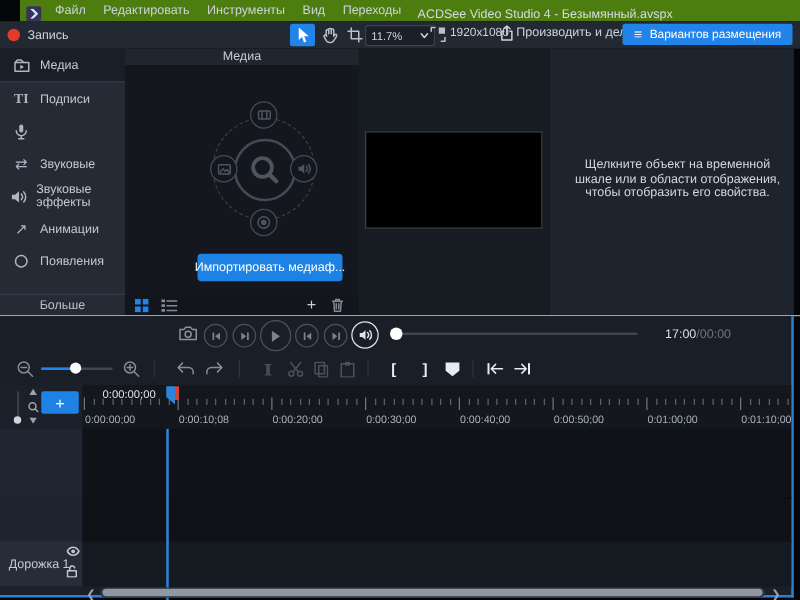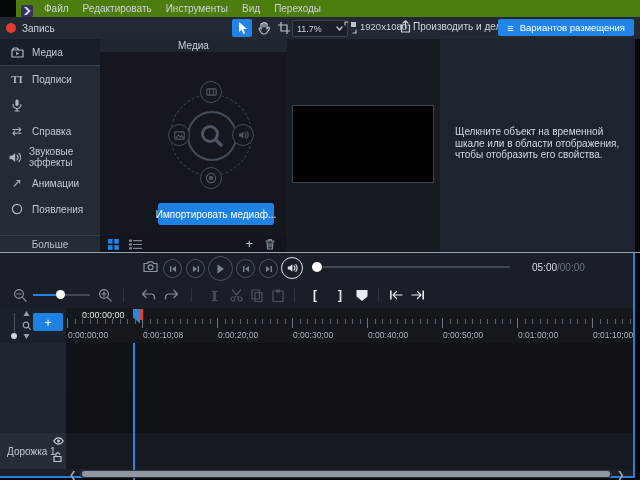--- a/index.html
+++ b/index.html
@@ -54,21 +54,21 @@
   #list-view{margin-left:10px;color:#828a94;}
   #add-media{margin-left:auto;color:#c6ccd4;font-size:13px;line-height:10px;}
   #trash{margin:0 12px 0 12px;color:#828a94;}
 
   
   #preview{left:287px;top:0;width:153px;height:213px;background:#171c22;}
   #video-frame{left:5px;top:66px;width:140px;height:76px;background:#000;border:1px solid #3a424b;}
 
   
   #properties{left:440px;top:0;width:195px;height:213px;background:#1e242d;}
-  #prop-hint{left:15px;top:87px;width:174px;color:#d2d8e0;line-height:11.5px;}
+  #prop-hint{left:15px;top:87px;width:174px;color:#d2d8e0;line-height:11.5px;text-align:center;}
 
   #hdivider{left:0;top:252px;width:640px;height:1px;background:#9aa4ae;}
 
   
   #tl{left:0;top:253px;width:633px;height:223px;background:#1a1f27;border-right:2px solid #2d7fd2;border-bottom:2px solid #2d7fd2;}
 
   
   #transport{left:0;top:0;width:633px;height:30px;}
   .cir{border:1px solid #4b535e;border-radius:50%;display:flex;align-items:center;justify-content:center;color:#7a828c;}
   #cam-btn{left:143px;top:7px;color:#8a929c;}
@@ -138,20 +138,21 @@
     <div id="logo">
       <svg width="8" height="8" viewBox="0 0 8 8">
           <path class="fl" d="M1 0 L5 4 L1 8 L3.6 8 L7.6 4 L3.6 0 Z"></path>
         </svg>
     </div>
     <span class="menu-item">Файл</span>
     <span class="menu-item">Редактировать</span>
     <span class="menu-item">Инструменты</span>
     <span class="menu-item">Вид</span>
     <span class="menu-item">Переходы</span>
+    <span id="win-title">ACDSee Video Studio 4 - Безымянный.avspx</span>
   </div>
 
   <div id="toolbar" class="abs">
     <div id="record-btn" class="abs">
       <span id="record-dot"></span>
       <span>Запись</span>
     </div>
     <div class="tbtn active abs" style="left:232px">
       <svg width="11" height="13" viewBox="0 0 11 13">
           <path class="fl" d="M2 0 L2 10 L4.6 7.6 L6.2 12 L8 11.2 L6.4 7 L10 7 Z" fill="#fff"></path>
@@ -211,21 +212,21 @@
       <div class="side-item">
         <span class="ic">
           <svg width="10" height="13" viewBox="0 0 10 13">
               <rect class="fl" x="3.4" y="0.5" width="3.2" height="6.5" rx="1.6"></rect>
               <path class="st" d="M1 5.5 a4 4 0 0 0 8 0 M5 9.5 V12 M3 12 H7"></path>
             </svg>
         </span>
       </div>
       <div class="side-item">
         <span class="ic uni-ic">⇄</span>
-        <span>Справка</span>
+        <span>Звуковые</span>
       </div>
       <div class="side-item">
         <span class="ic">
           <svg width="13" height="11" viewBox="0 0 13 11">
               <path class="fl" d="M0.5 3.7 H3 L6.2 1 V10 L3 7.3 H0.5 Z"></path>
               <path class="st" d="M8 3.2 a3.4 3.4 0 0 1 0 4.6 M10 1.5 a6 6 0 0 1 0 8"></path>
             </svg>
         </span>
         <span>Звуковые эффекты</span>
       </div>
@@ -364,21 +365,21 @@
       </div>
       <div id="volume-btn" class="cir abs">
         <svg width="11" height="10" viewBox="0 0 11 10">
             <path class="fl" d="M0.8 3.4 H2.8 L5.4 1.2 V8.8 L2.8 6.6 H0.8 Z"></path>
             <path class="st" d="M7 3 a2.6 2.6 0 0 1 0 4 M8.8 1.6 a4.8 4.8 0 0 1 0 6.8"></path>
           </svg>
       </div>
       <div id="seek" class="abs"></div>
       <div id="seek-dot" class="abs"></div>
       <div id="transport-time" class="abs">
-        <span class="cur">05:00</span><span class="tot">/00:00</span>
+        <span class="cur">17:00</span><span class="tot">/00:00</span>
       </div>
     </div>
 
     <div id="tl-tools" class="abs">
       <div class="tool" style="left:11px">
         <svg width="14" height="14" viewBox="0 0 14 14">
             <circle class="st" cx="6" cy="6" r="4.4"></circle>
             <path class="st" d="M9.4 9.4 L13 13 M3.8 6 H8.2"></path>
           </svg>
       </div>

